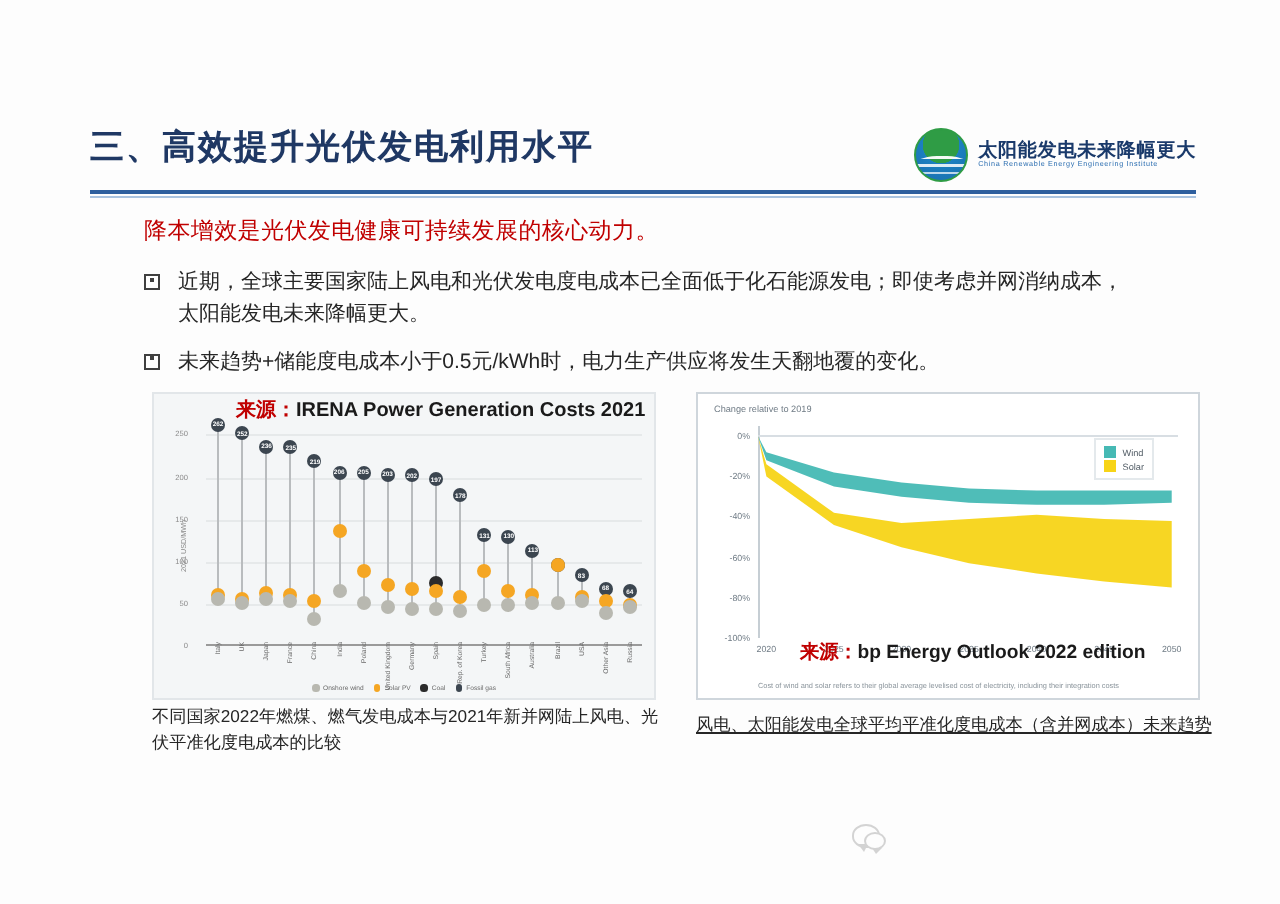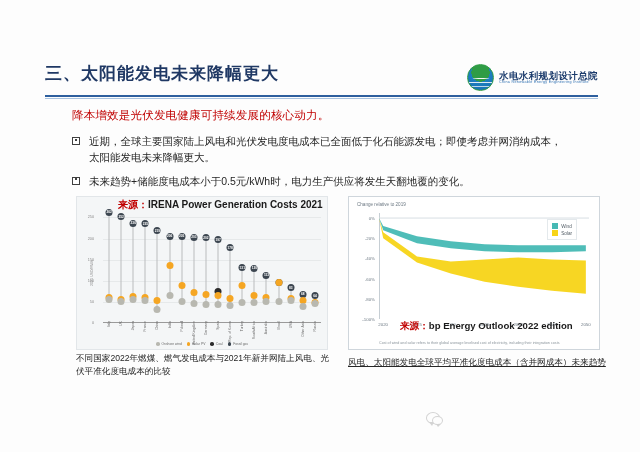--- a/index.html
+++ b/index.html
@@ -186,25 +186,25 @@
     position:absolute;left:30px;bottom:3px;right:8px;
     font-size:3.7px;color:#8b959c;line-height:1.35;
   }
 </style>
 </head>
 <body>
 
 <div class="slide">
 
   <div class="header">
-    <div class="slide-title">三、太阳能发电未来降幅更大</div>
+    <div class="slide-title">三、高效提升光伏发电利用水平</div>
     <div class="logo-wrap">
       <div class="logo-mark"></div>
       <div class="logo-txt">
-        <div class="logo-cn">水电水利规划设计总院</div>
+        <div class="logo-cn">太阳能发电未来降幅更大</div>
         <div class="logo-en">China Renewable Energy Engineering Institute</div>
       </div>
     </div>
   </div>
   <div class="hr-thick"></div>
   <div class="hr-thin"></div>
 
   <div class="lead">降本增效是光伏发电健康可持续发展的核心动力。</div>
 
   <div class="bullets">

